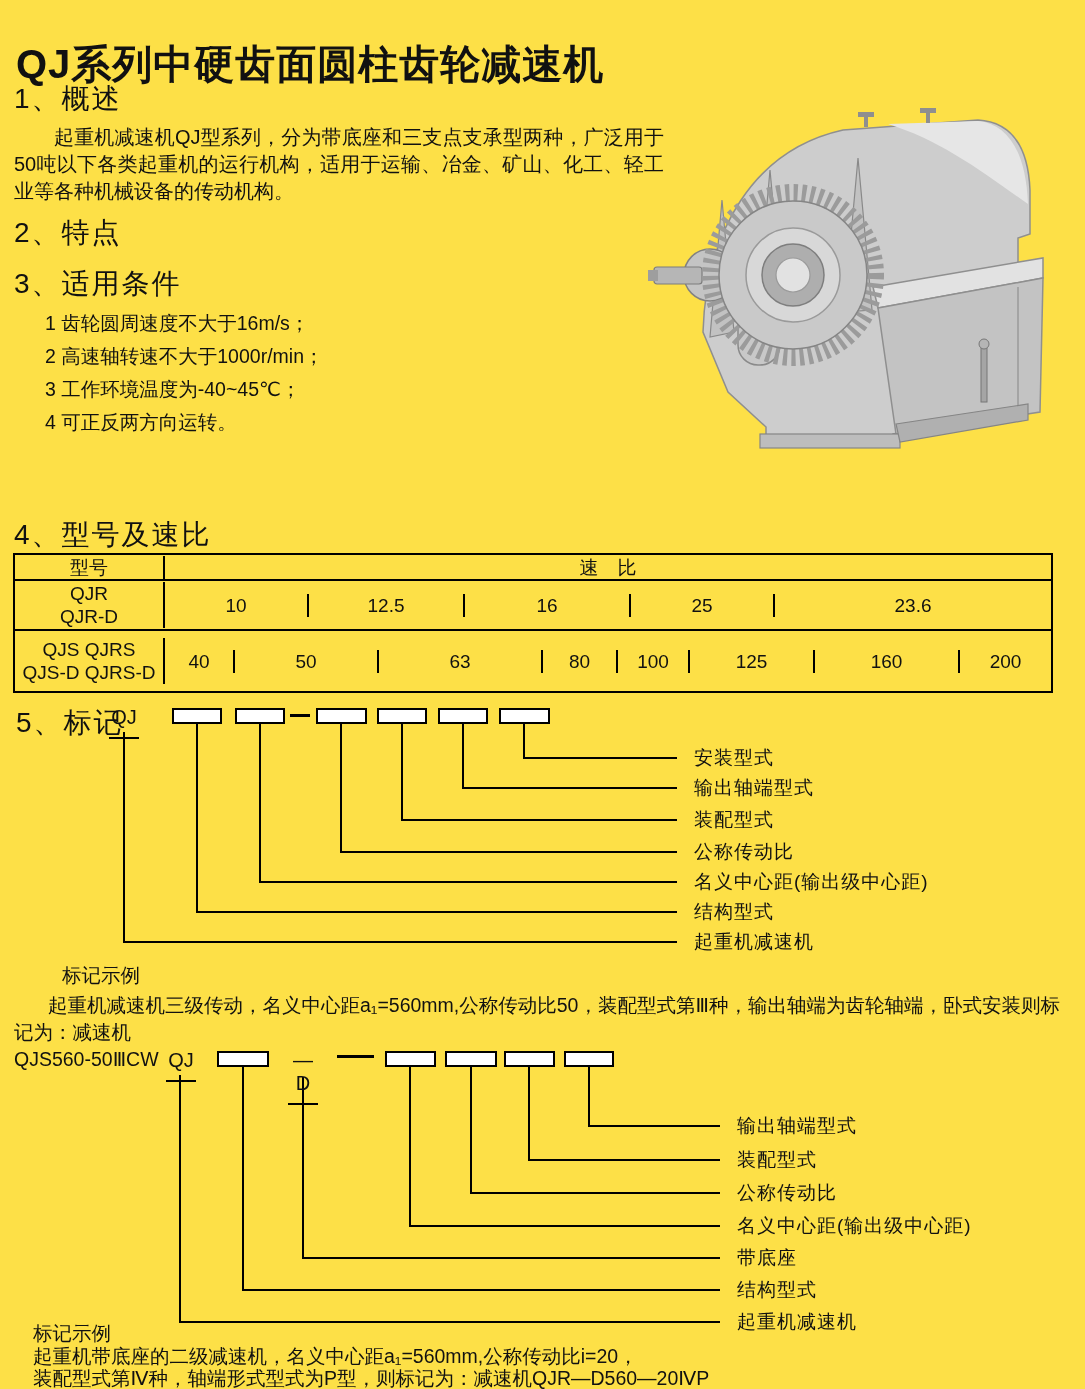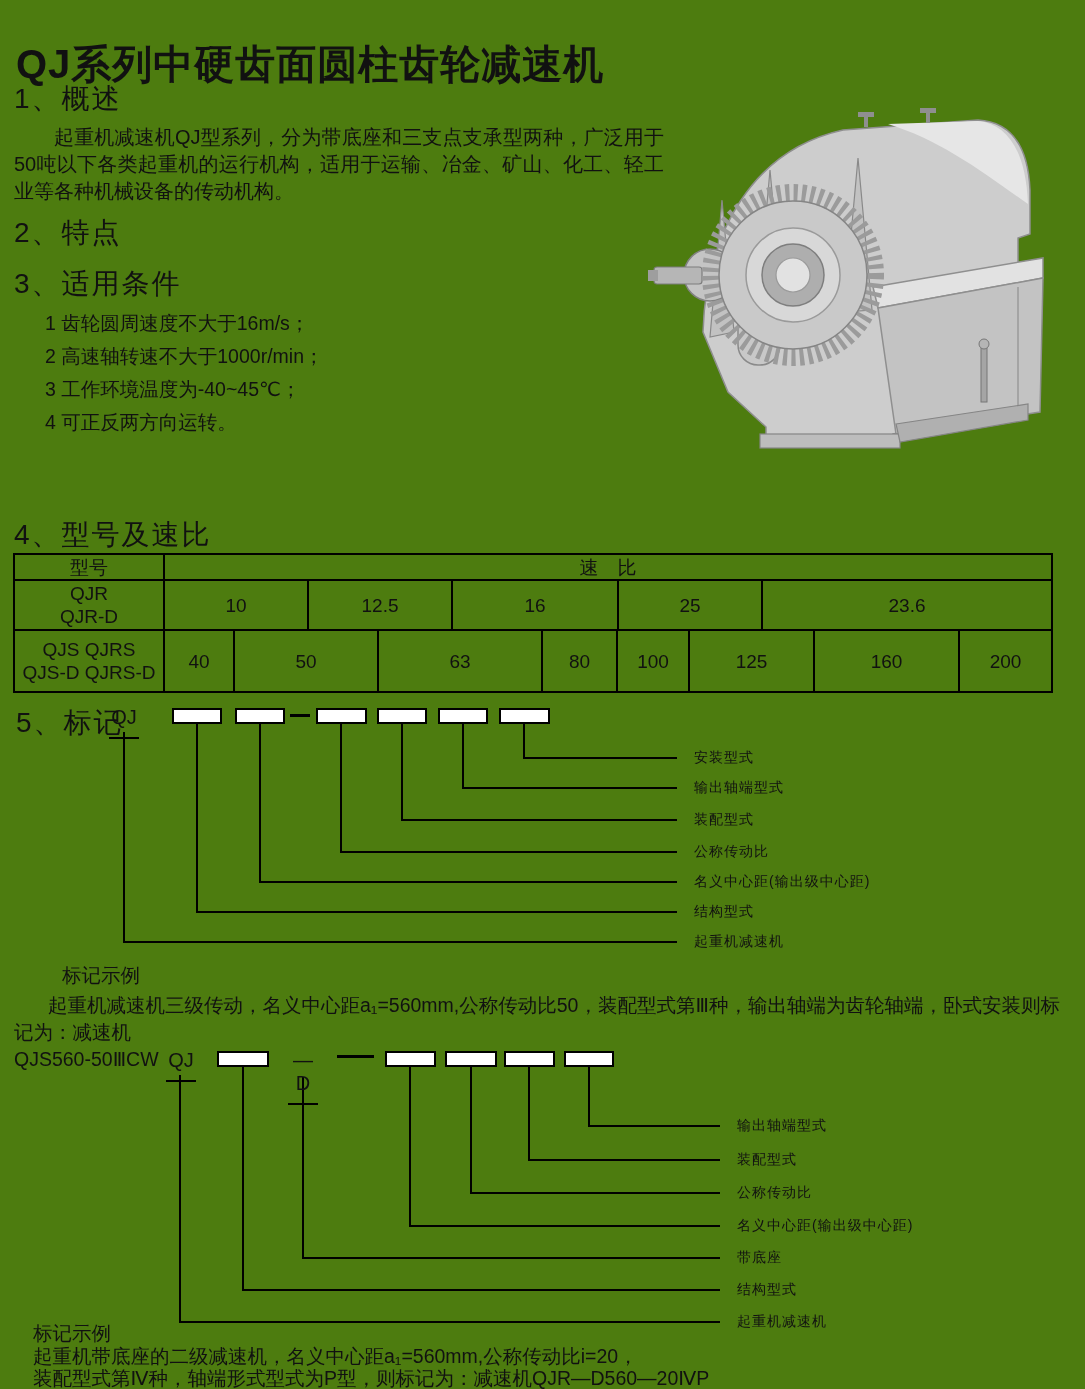--- a/index.html
+++ b/index.html
@@ -1,49 +1,49 @@
 <!DOCTYPE html>
 <html><head>
 <meta charset="utf-8">
 <style>
   html,body{margin:0;padding:0;background:#ffffff;}
-  #page{position:relative;width:1085px;height:1389px;background:#4d7c0f;color:#111;
+  #page{position:relative;width:1085px;height:1389px;background:#fde047;color:#111;
         font-family:"Liberation Sans","DejaVu Sans",sans-serif;overflow:hidden;}
   .abs{position:absolute;}
   #page-title{left:16px;top:10px;font-size:40px;font-weight:bold;letter-spacing:1px;white-space:nowrap;}
   
   #intro{left:14px;top:80px;width:650px;font-size:20px;}
   .sec-h{font-size:28px;margin:0;font-weight:normal;letter-spacing:2px;}
   #overview-body{margin:6px 0 0;line-height:27px;text-indent:2em;text-align:justify;}
   ul.plain{list-style:none;margin:0;padding:0;}
   ul.plain li{margin-top:7px;line-height:26px;text-indent:31px;font-size:19.5px;}
   #features-list{margin-top:4px;}
   #conditions-list{margin-top:0;}
   #features-h{margin-top:9px;}
   #conditions-h{margin-top:13px;}
   
   #illustration{left:648px;top:82px;width:437px;height:395px;}
   
   #models-heading{left:14px;top:516px;}
   #ratio-table{left:13px;top:553px;width:1040px;border:2px solid #000;box-sizing:border-box;}
-  .trow{display:flex;box-sizing:border-box;}
+  .trow{display:flex;box-sizing:border-box;align-items:center;}
   .trow.rb{border-bottom:2px solid #000;}
   .tcell{box-sizing:border-box;border-right:2px solid #000;display:flex;flex-direction:column;
          align-items:center;justify-content:center;font-size:19px;line-height:23px;text-align:center;}
   .tcell.last{border-right:none;flex:1;}
   .model-col{width:150px;flex:none;}
   
   .diagram{left:2px;width:1085px;}
   #diagram1{top:700px;height:258px;}
   #diagram2{top:1043px;height:292px;}
   .dg-svg{position:absolute;left:0;top:0;}
   .code-text{position:absolute;font-size:20px;text-align:center;border-bottom:2px solid #000;padding-bottom:8px;}
   .dbox{position:absolute;height:12px;border:2px solid #000;background:#fff;}
   .ddash{position:absolute;height:3px;background:#000;}
-  .dlabel{position:absolute;font-size:14px;line-height:21px;white-space:nowrap;letter-spacing:1px;}
+  .dlabel{position:absolute;font-size:19px;line-height:21px;white-space:nowrap;letter-spacing:1px;}
   
   .example{font-size:19.5px;}
   #example1{left:14px;top:962px;width:1058px;line-height:27px;}
   #example1 .ex-title{margin-left:48px;}
   #example1 .ex-l1{text-indent:34px;margin-top:3px;}
   #example2{left:33px;top:1322px;line-height:22.5px;}
 </style>
 </head>
 <body>
 
@@ -110,21 +110,21 @@
     <div class="trow rb" style="height:26px;">
       <div class="tcell model-col">型号</div>
       <div class="tcell last">速　比</div>
     </div>
     <div class="trow rb" style="height:50px;">
       <div class="tcell model-col">
         <span>QJR</span>
         <span>QJR-D</span>
       </div>
       <div class="tcell" style="width:144px;">10</div>
-      <div class="tcell" style="width:144px;">12.5</div>
+      <div class="tcell" style="width:156px;">12.5</div>
       <div class="tcell" style="width:166px;">16</div>
       <div class="tcell" style="width:144px;">25</div>
       <div class="tcell last">23.6</div>
     </div>
     <div class="trow" style="height:60px;">
       <div class="tcell model-col">
         <span>QJS  QJRS</span>
         <span>QJS-D  QJRS-D</span>
       </div>
       <div class="tcell" style="width:70px;">40</div>

